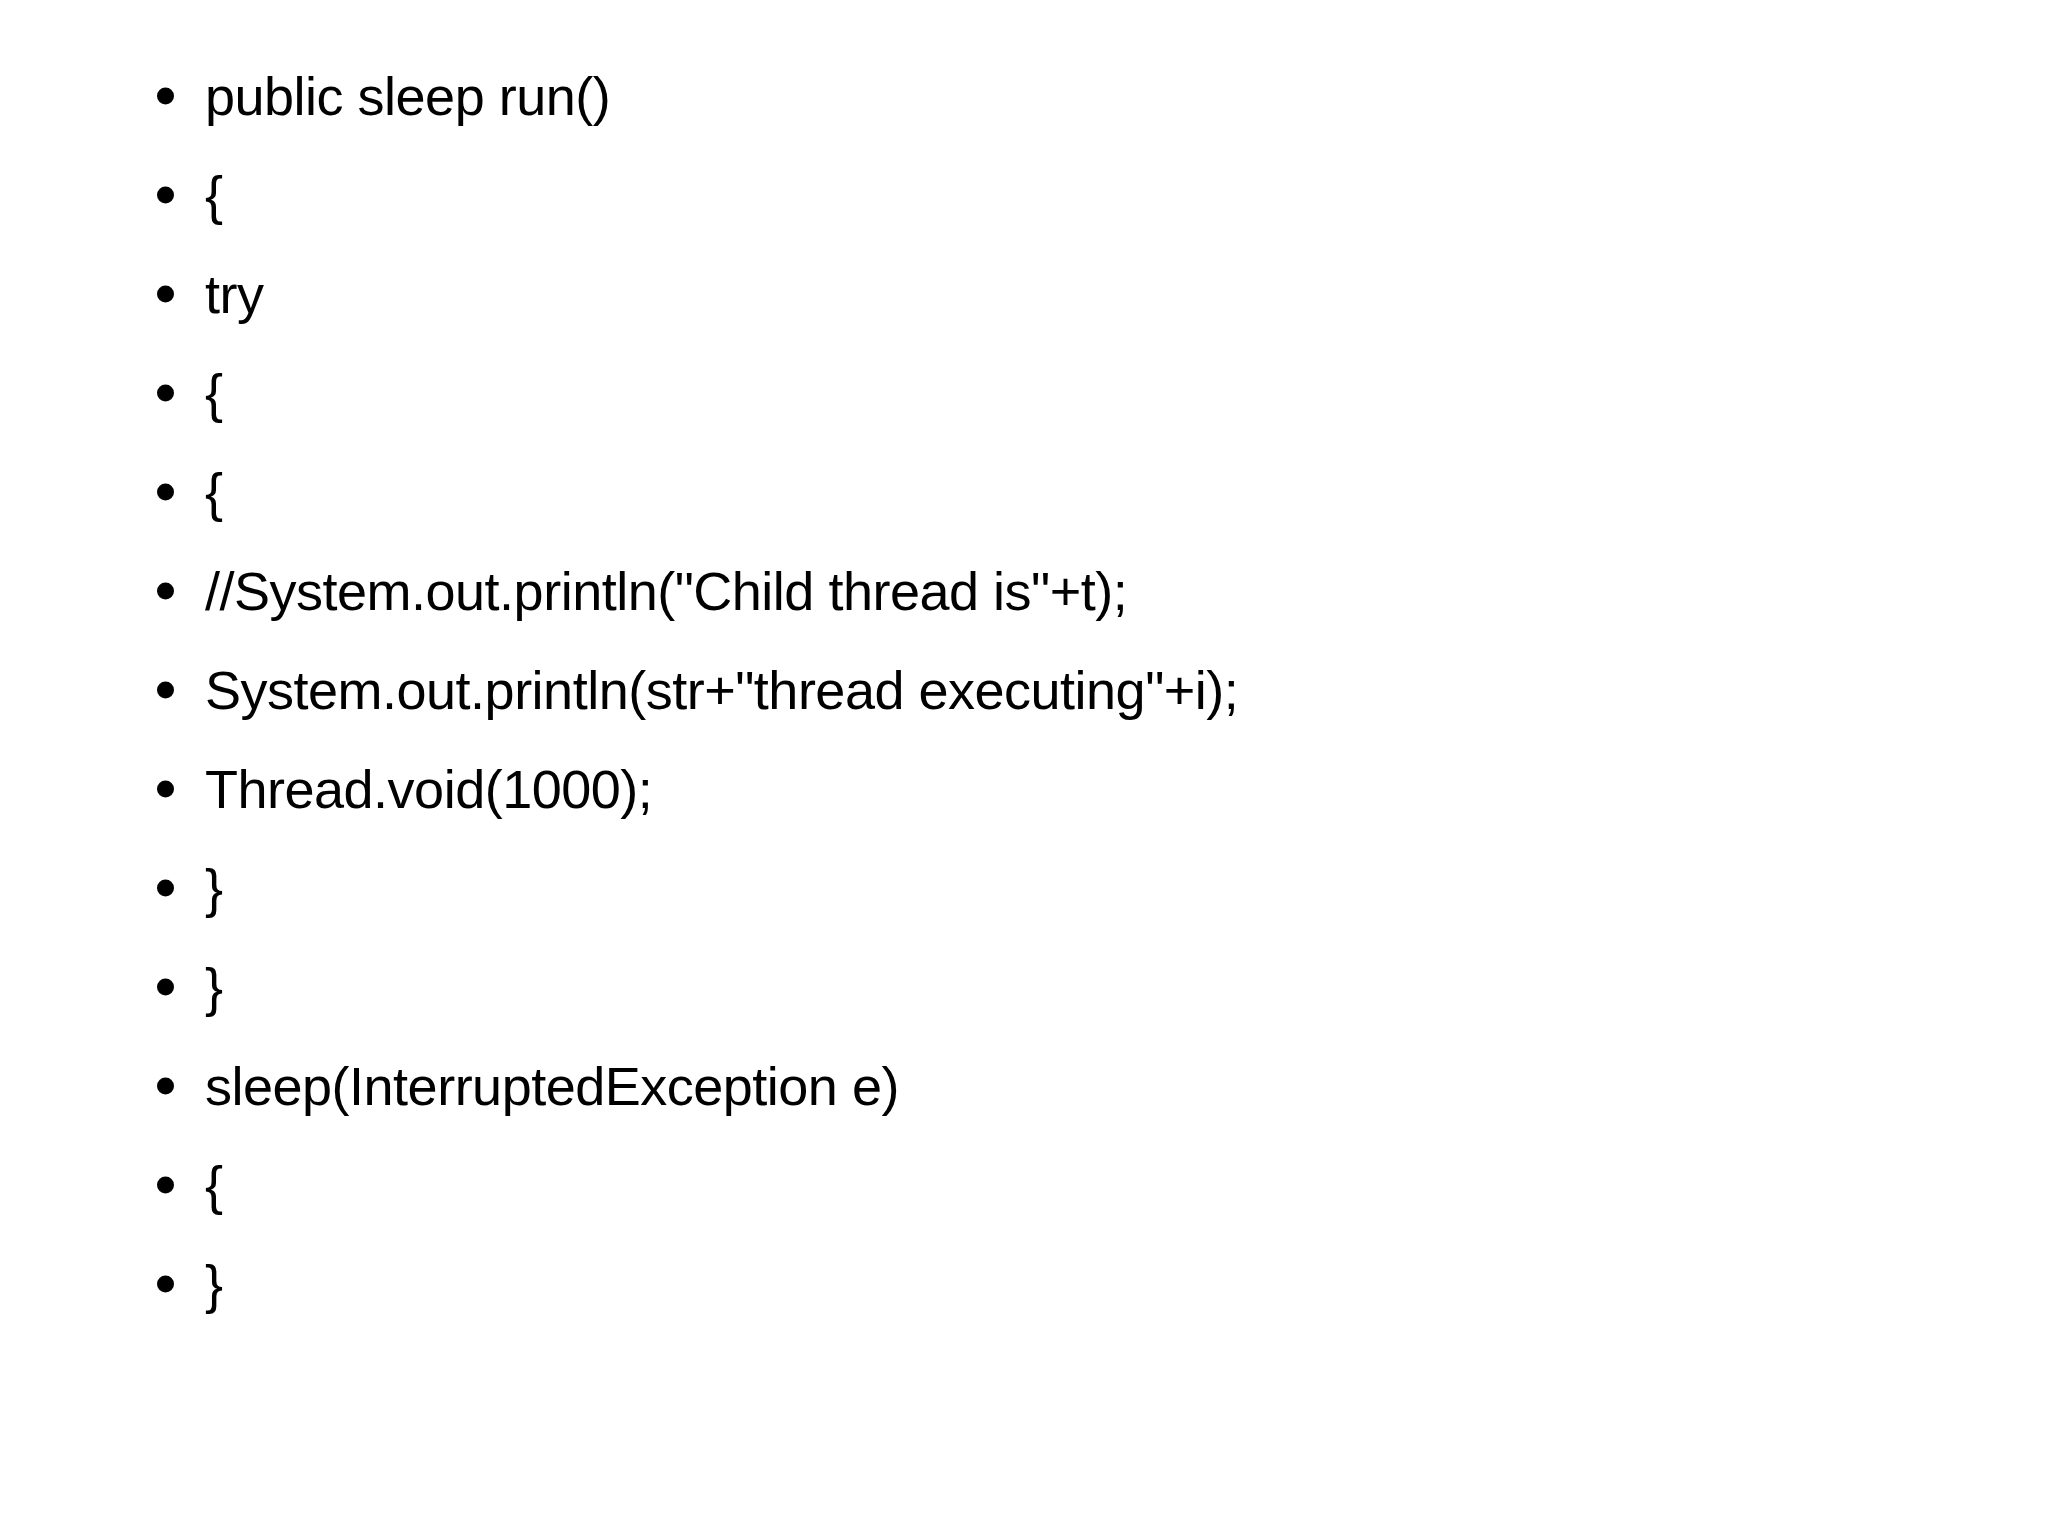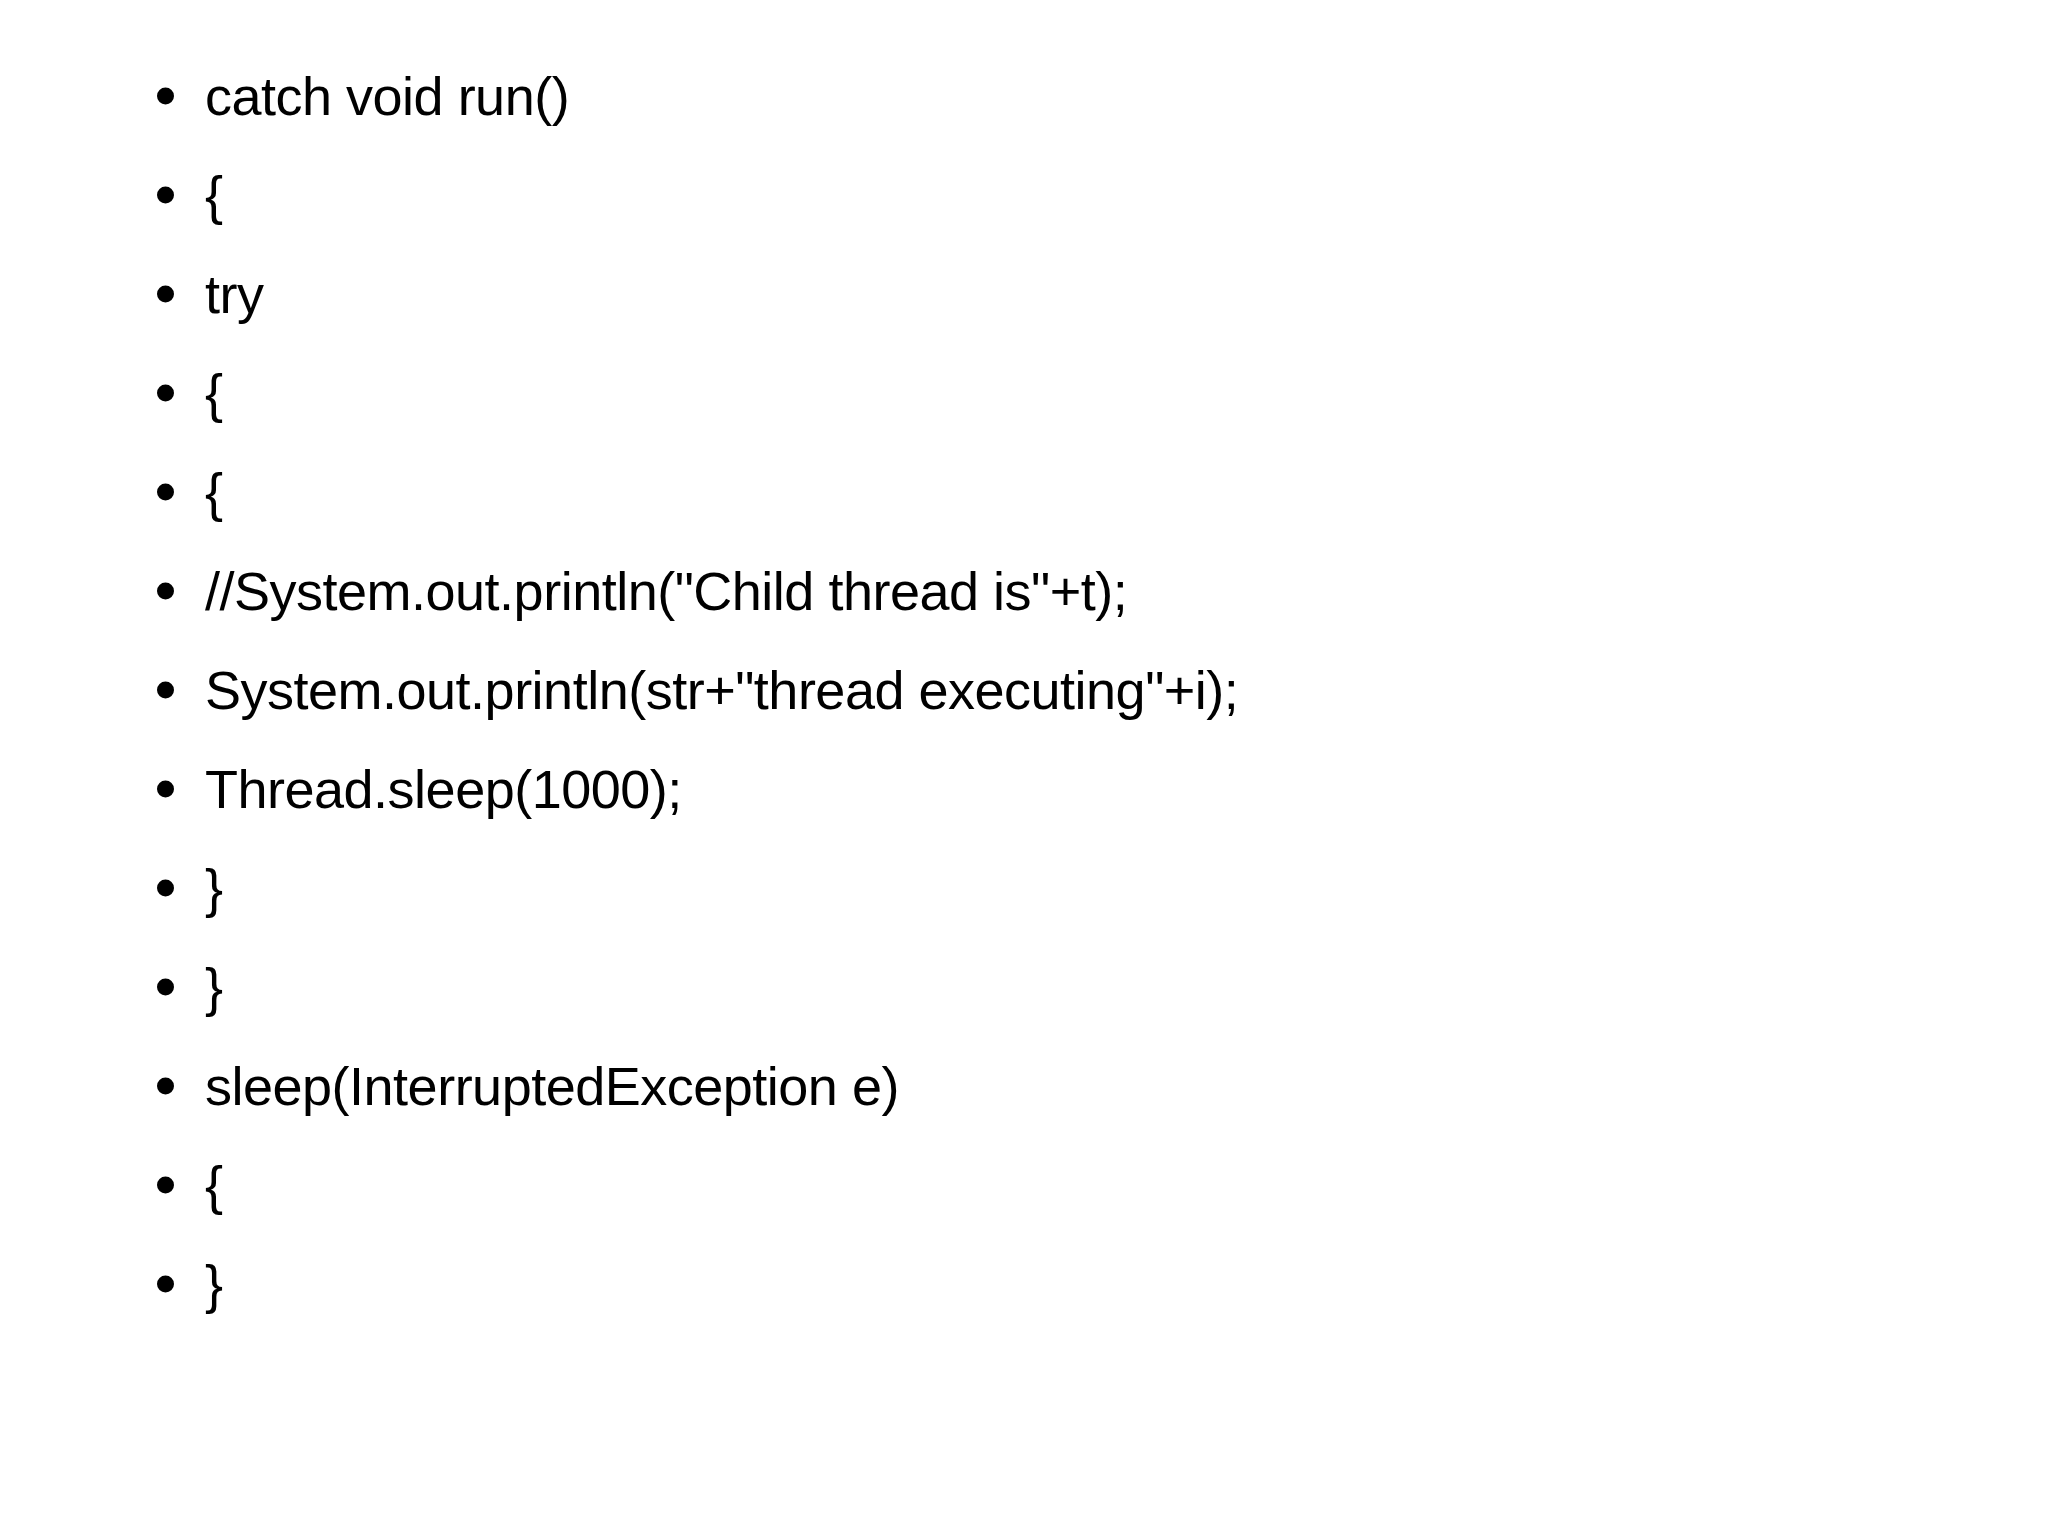--- a/index.html
+++ b/index.html
@@ -46,21 +46,21 @@
     background: #000000;
   }
 </style>
 </head>
 <body>
 
 <div class="slide">
   <ul class="code-list" id="code-list">
   <li class="code-line">
     <span class="bullet-dot"></span>
-    <span class="line-text">catch void run()</span>
+    <span class="line-text">public sleep run()</span>
   </li>
 
   <li class="code-line">
     <span class="bullet-dot"></span>
     <span class="line-text">{</span>
   </li>
 
   <li class="code-line">
     <span class="bullet-dot"></span>
     <span class="line-text">try</span>
@@ -82,21 +82,21 @@
     <span class="line-text">//System.out.println("Child thread is"+t);</span>
   </li>
 
   <li class="code-line">
     <span class="bullet-dot"></span>
     <span class="line-text">System.out.println(str+"thread executing"+i);</span>
   </li>
 
   <li class="code-line">
     <span class="bullet-dot"></span>
-    <span class="line-text">Thread.sleep(1000);</span>
+    <span class="line-text">Thread.void(1000);</span>
   </li>
 
   <li class="code-line">
     <span class="bullet-dot"></span>
     <span class="line-text">}</span>
   </li>
 
   <li class="code-line">
     <span class="bullet-dot"></span>
     <span class="line-text">}</span>

